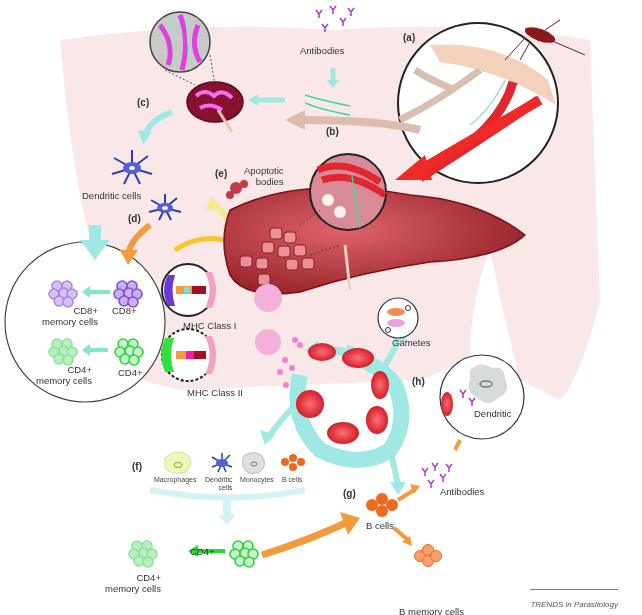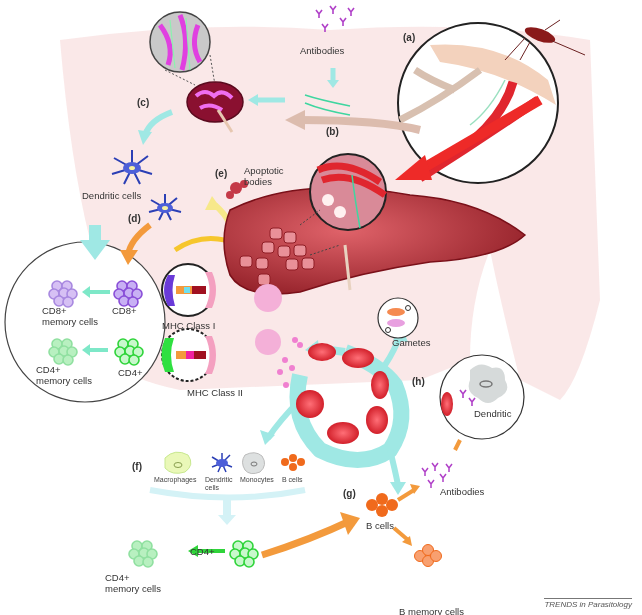--- a/index.html
+++ b/index.html
@@ -1,21 +1,21 @@
 <!DOCTYPE html>
 <html><head>
 <meta charset="utf-8">
 <style>
   html,body{margin:0;padding:0;background:#ffffff;}
   #stage{position:relative;width:642px;height:615px;overflow:hidden;background:#ffffff;font-family:"Liberation Sans",sans-serif;}
   svg{position:absolute;left:0;top:0;}
-  .lbl{position:absolute;font-size:9.5px;color:#333;line-height:11px;text-align:left;white-space:nowrap;}
+  .lbl{position:absolute;font-size:9.5px;color:#333;line-height:11px;text-align:right;white-space:nowrap;}
   .step{position:absolute;font-size:10px;font-weight:bold;color:#333;}
   .small{font-size:7px;line-height:8px;color:#444;}
-  .credit{position:absolute;right:10px;bottom:6px;font-size:8px;font-style:italic;color:#555;border-top:1px solid #777;padding-top:1px;}
+  .credit{position:absolute;right:24px;bottom:6px;font-size:8px;font-style:italic;color:#555;border-top:1px solid #777;padding-top:10px;}
 </style>
 </head>
 <body>
 
 <div id="stage">
 <svg width="642" height="615" viewBox="0 0 642 615">
   <defs>
     <radialGradient id="liverG" cx="40%" cy="40%" r="70%">
       <stop offset="0" stop-color="#e0636a"></stop>
       <stop offset="1" stop-color="#8f1d25"></stop>
@@ -340,21 +340,21 @@
 <span class="lbl" style="left:300px;top:45px">Antibodies</span>
 <span class="lbl" style="left:244px;top:165px;white-space:pre">Apoptotic
 bodies</span>
 <span class="lbl" style="left:82px;top:190px">Dendritic cells</span>
 <span class="lbl" style="left:42px;top:305px;white-space:pre">CD8+
 memory cells</span>
 <span class="lbl" style="left:112px;top:305px">CD8+</span>
 <span class="lbl" style="left:36px;top:364px;white-space:pre">CD4+
 memory cells</span>
 <span class="lbl" style="left:118px;top:367px">CD4+</span>
-<span class="lbl" style="left:162px;top:320px">MHC Class I</span>
+<span class="lbl" style="left:183px;top:320px">MHC Class I</span>
 <span class="lbl" style="left:187px;top:387px">MHC Class II</span>
 <span class="lbl" style="left:392px;top:337px">Gametes</span>
 <span class="lbl" style="left:474px;top:408px">Dendritic</span>
 
 <span class="lbl small" style="left:154px;top:476px">Macrophages</span>
 <span class="lbl small" style="left:205px;top:476px;white-space:pre">Dendritic
 cells</span>
 <span class="lbl small" style="left:240px;top:476px">Monocytes</span>
 <span class="lbl small" style="left:282px;top:476px">B cells</span>
 

